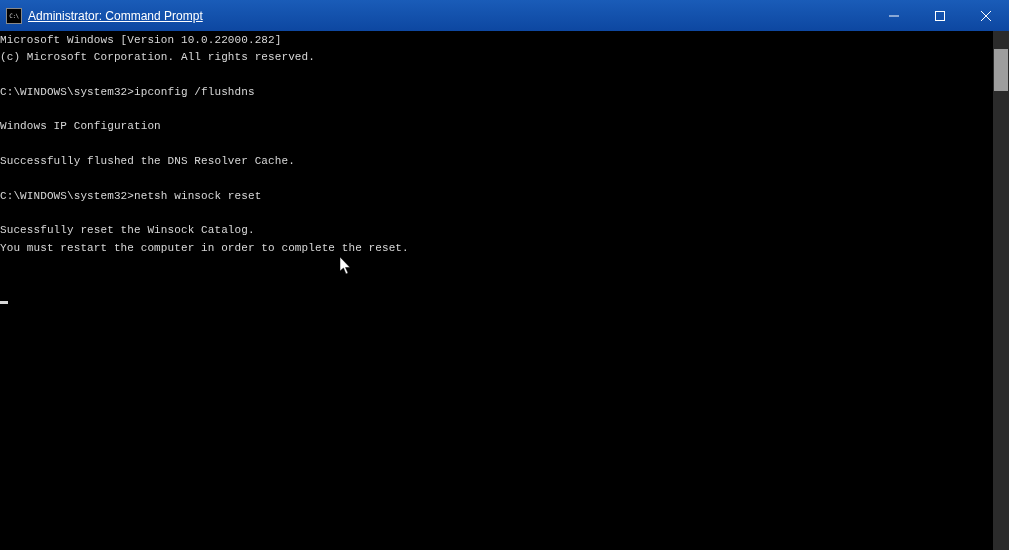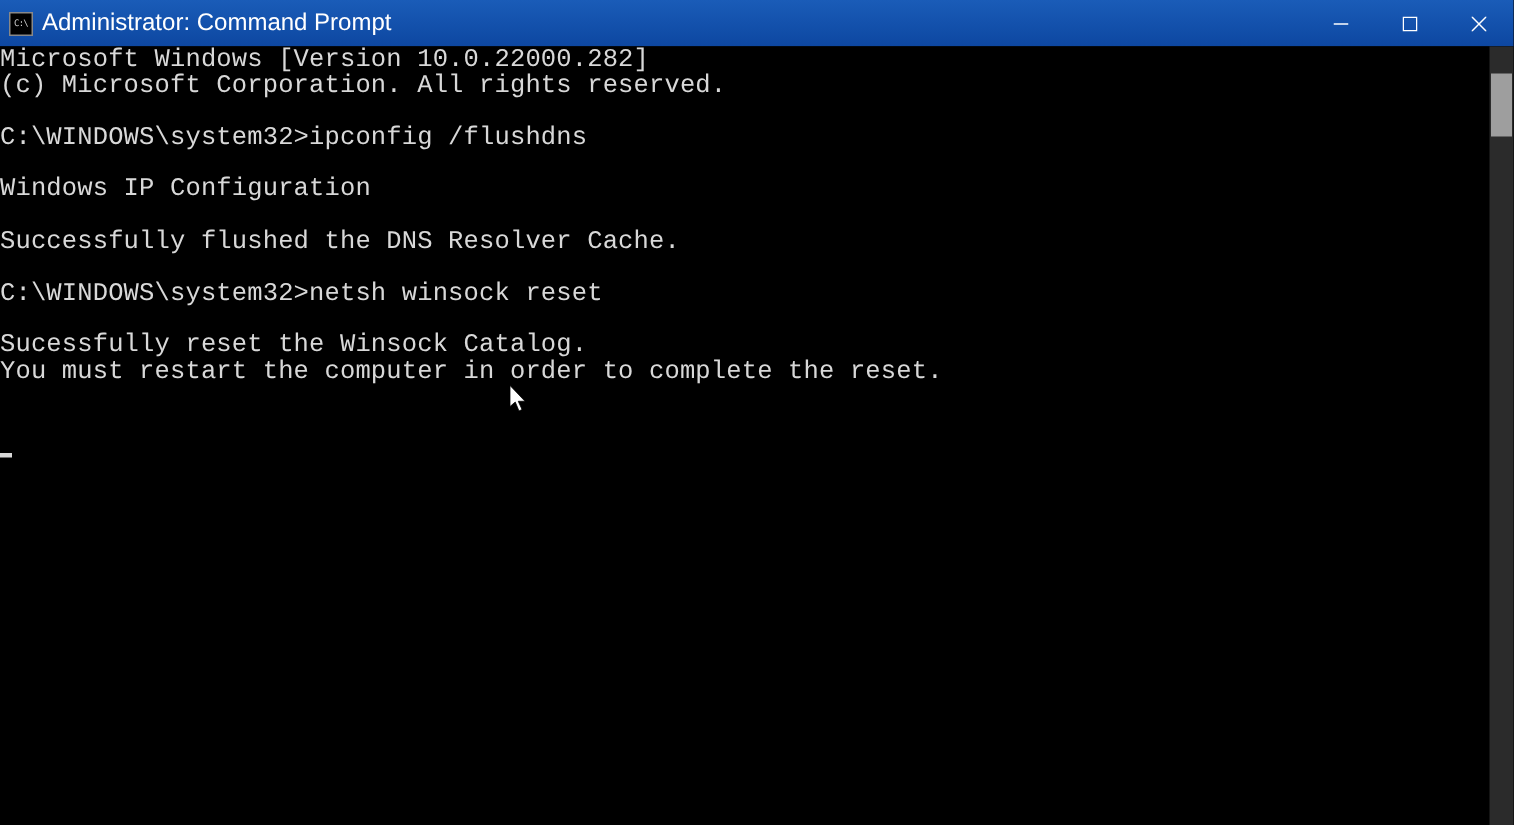--- a/index.html
+++ b/index.html
@@ -35,23 +35,24 @@
     }
     .titlebar-icon::before {
       content: "C:\\";
       color: #ccc;
       font-size: 6px;
       font-family: Consolas, monospace;
       letter-spacing: -0.5px;
     }
     .titlebar-text {
       color: #fff;
-      font-size: 16px;
+      font-size: 12px;
       font-family: 'Segoe UI', Tahoma, sans-serif;
       flex: 1;
+      text-decoration: underline;
     }
     .titlebar-controls {
       display: flex;
       height: 100%;
     }
     .titlebar-btn {
       width: 46px;
       height: 100%;
       display: flex;
       align-items: center;
@@ -70,21 +71,21 @@
       background: #000;
     }
     .terminal-content {
       position: absolute;
       top: 0;
       left: 0;
       right: 16px;
       bottom: 0;
       background: #000;
       color: #d8d8d8;
-      font-size: 17px;
+      font-size: 11px;
       line-height: 17.3px;
       white-space: pre;
       padding: 1px 0 0 0;
       font-family: Consolas, 'Courier New', monospace;
       letter-spacing: 0.1px;
       overflow: hidden;
     }
     .scrollbar {
       position: absolute;
       right: 0;

